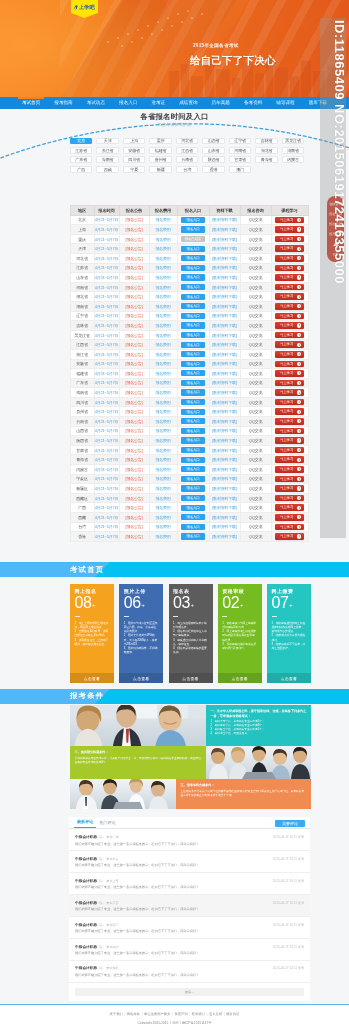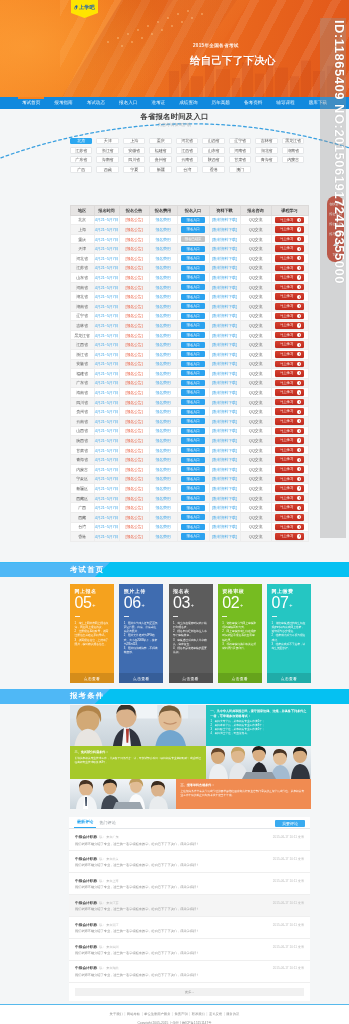--- a/index.html
+++ b/index.html
@@ -655,21 +655,21 @@
         </tbody>
     </table>
   </div>
 
   <div class="bar">
     <span class="lab">考试首页</span>
   </div>
   <div class="flow" id="flow">
       <div class="card c1">
         <h3>网上报名</h3>
-        <div class="num"><span>05</span><sup>+</sup></div>
+        <div class="num"><span>08</span><sup>+</sup></div>
         <div class="dash"></div>
         <p>1、考生上网浏览网上报名须知，同意网上报名协议。
 2、注册报名系统账号，填写注册信息并验证手机号码。
 3、填写报名信息，上传电子照片，核对确认报名信息。</p>
         <div class="btn">点击查看</div>
       </div>
       <div class="card c2">
         <h3>照片上传</h3>
         <div class="num"><span>06</span><sup>+</sup></div>
         <div class="dash"></div>

